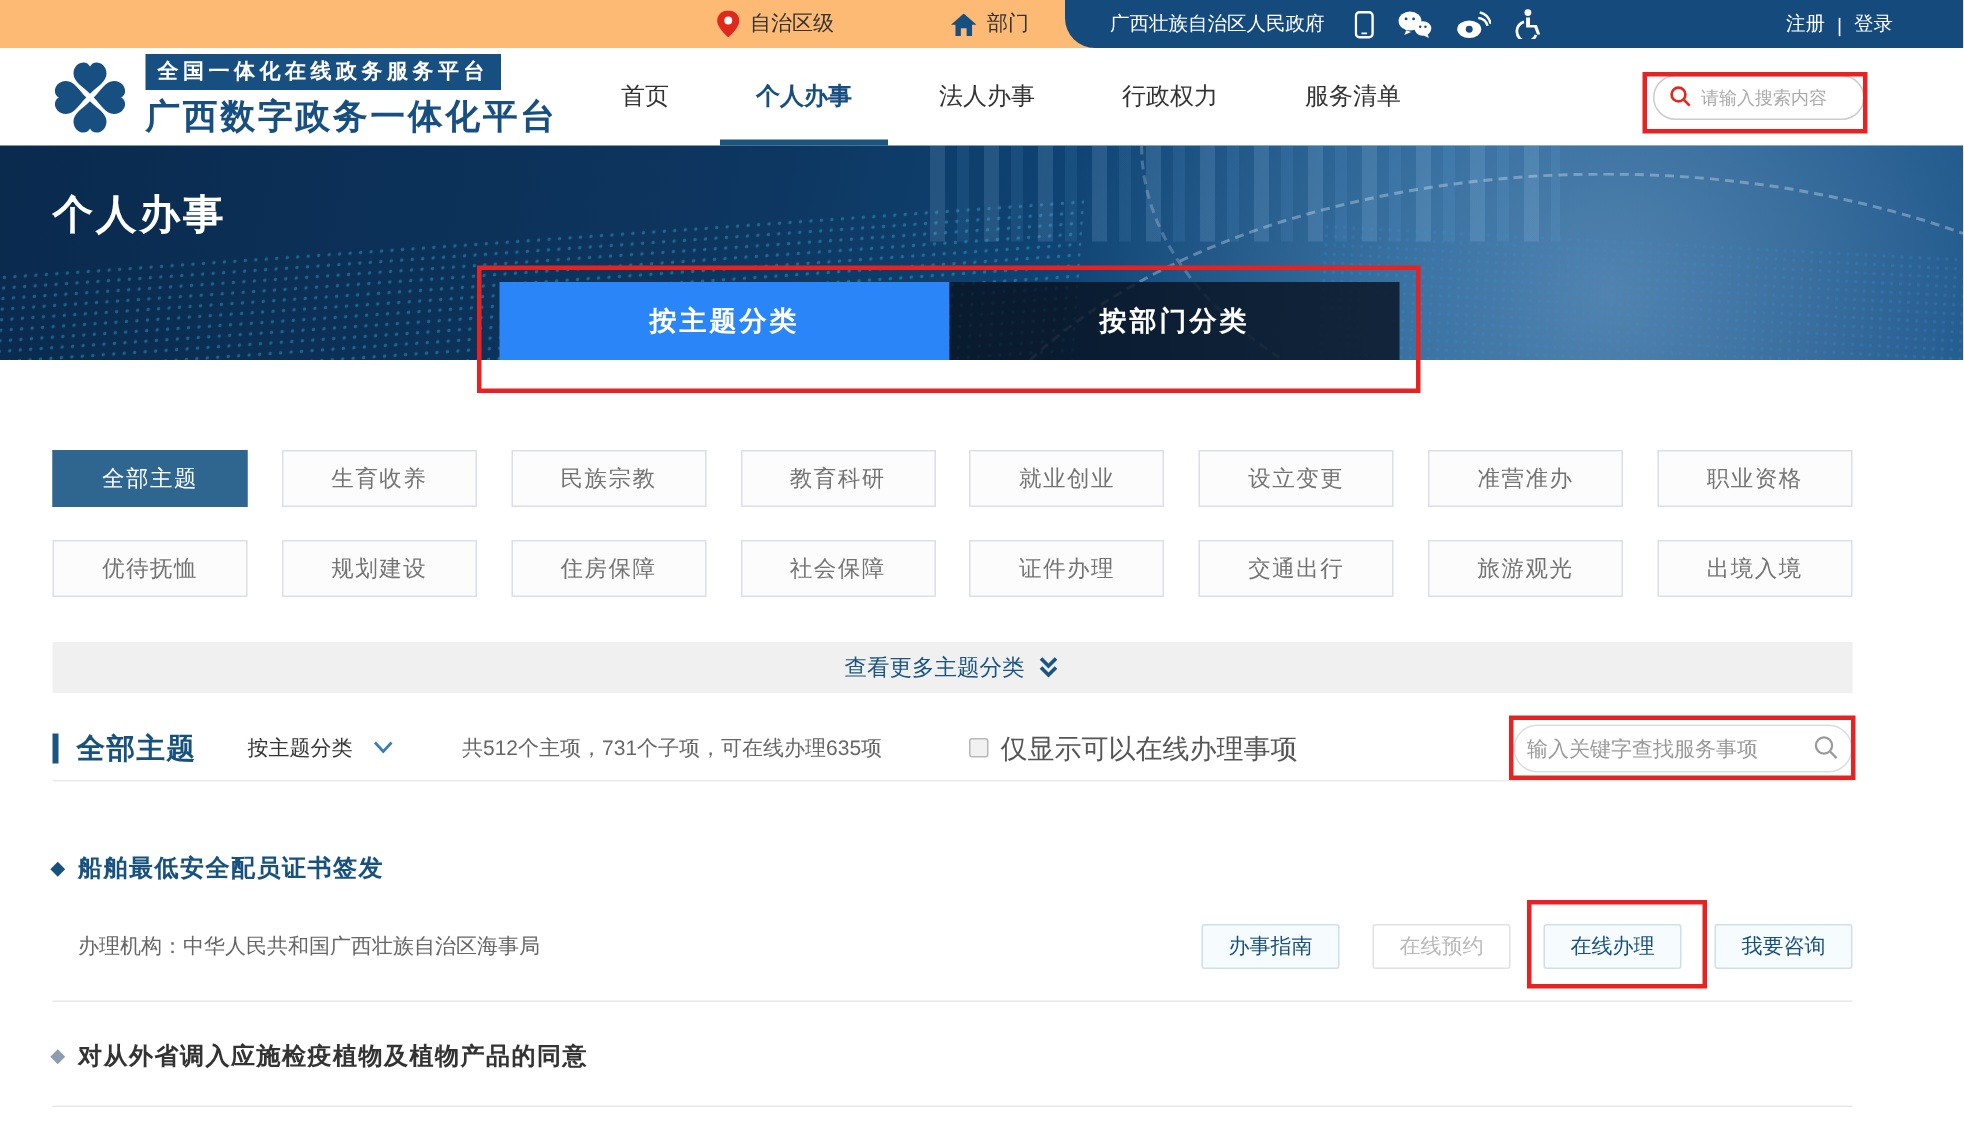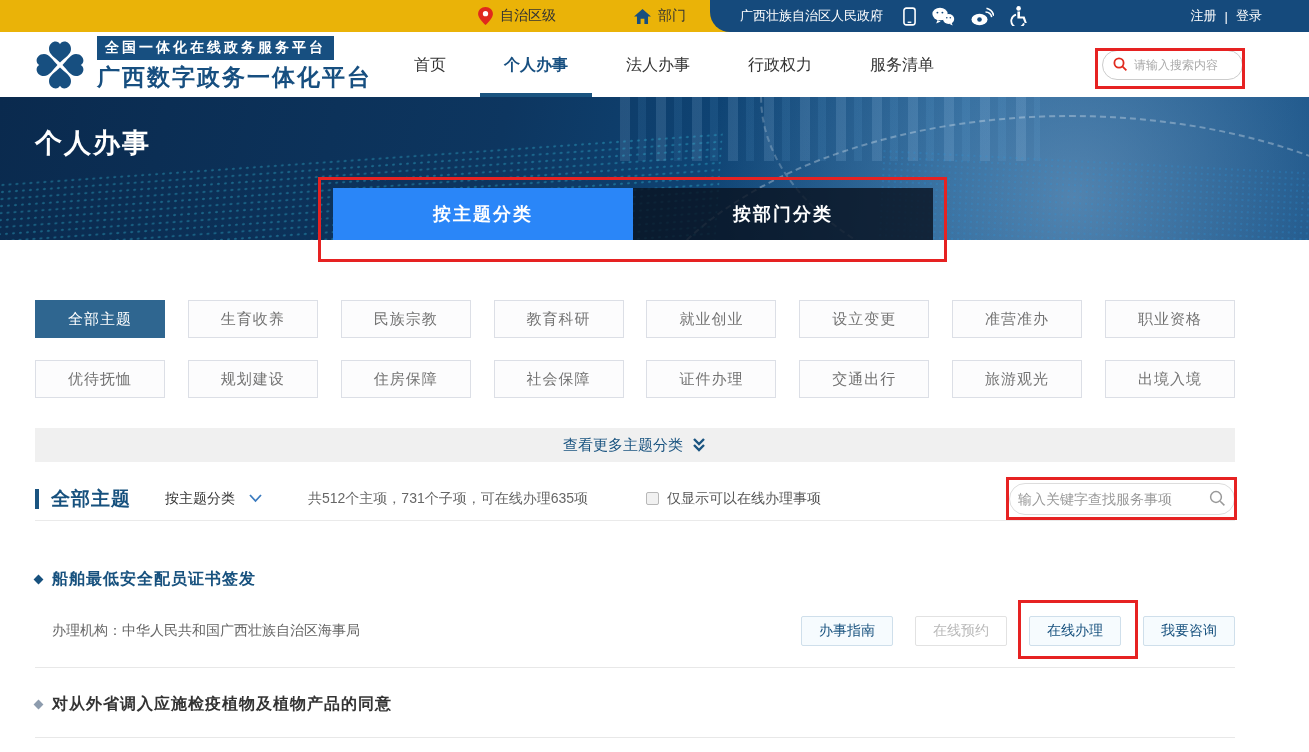--- a/index.html
+++ b/index.html
@@ -1,21 +1,21 @@
 <!DOCTYPE html>
 <html><head>
 <meta charset="utf-8">
 <style>
   * { margin:0; padding:0; box-sizing:border-box; }
   html,body { background:#fff; }
   body { font-family:"Liberation Sans","DejaVu Sans",sans-serif; }
   .page { position:relative; width:1309px; height:752px; overflow:hidden; background:#fff; }
 
   
-  .topbar { position:relative; height:32px; background:#eab308; }
+  .topbar { position:relative; height:32px; background:#fdba74; }
   .topbar-left { position:absolute; left:478px; top:0; height:32px; display:flex; align-items:center; gap:78px; }
   .tb-item { display:flex; align-items:center; gap:7px; font-size:14px; color:#333; cursor:pointer; }
   .topbar-right { position:absolute; right:0; top:0; width:599px; height:32px; background:#154a7c;
                   border-bottom-left-radius:20px; display:flex; align-items:center; padding-left:30px; color:#fff; }
   .gov-link { font-size:13px; color:#fff; text-decoration:none; }
   .tb-icons { display:flex; align-items:center; gap:16px; margin-left:20px; }
   .tb-auth { margin-left:auto; margin-right:47px; font-size:13px; display:flex; gap:8px; align-items:center; }
   .tb-auth span { color:#fff; cursor:pointer; }
   .tb-auth .sep { cursor:default; }
 
@@ -64,21 +64,21 @@
   .topic-btn.active { background:#2f6690; border-color:#2f6690; color:#fff; }
 
   .more-bar { margin-top:30px; height:34px; background:#f0f0f0; display:flex; align-items:center; justify-content:center; gap:8px; cursor:pointer; }
   .more-bar span { color:#1a5480; font-size:15px; }
 
   .filter-row { margin-top:15px; height:44px; display:flex; align-items:center; border-bottom:1px solid #eaeaea; }
   .sec-bar { width:4px; height:20px; background:#1a5480; margin-right:12px; }
   .sec-title { font-size:19px; font-weight:bold; color:#17517e; letter-spacing:1px; }
   .type-dd { display:flex; align-items:center; gap:14px; margin-left:34px; font-size:14px; color:#333; cursor:pointer; }
   .stats { margin-left:46px; font-size:14px; color:#666; }
-  .cb-wrap { margin-left:58px; display:flex; align-items:center; gap:8px; font-size:14px; color:#555; }
+  .cb-wrap { margin-left:58px; display:flex; align-items:center; gap:8px; font-size:18px; color:#555; }
   .cb { width:13px; height:13px; border:1px solid #b8b8b8; background:#f1f1f1; border-radius:2px; cursor:pointer; }
   .kw-search { margin-left:auto; width:226px; height:32px; border:1px solid #ddd; border-radius:16px;
                display:flex; align-items:center; padding:0 8px; background:#fff; }
   .kw-search input { border:none; outline:none; flex:1; font-size:14px; color:#666; background:transparent; font-family:inherit; }
   .kw-search input::placeholder { color:#999; }
 
   .item-title-row { margin-top:48px; display:flex; align-items:center; gap:10px; }
   .diamond { width:7px; height:7px; transform:rotate(45deg); background:#17517e; flex:0 0 auto; }
   .diamond.gray { background:#8d9cae; }
   .item-title { font-size:16px; font-weight:bold; color:#17517e; letter-spacing:1px; cursor:pointer; }

